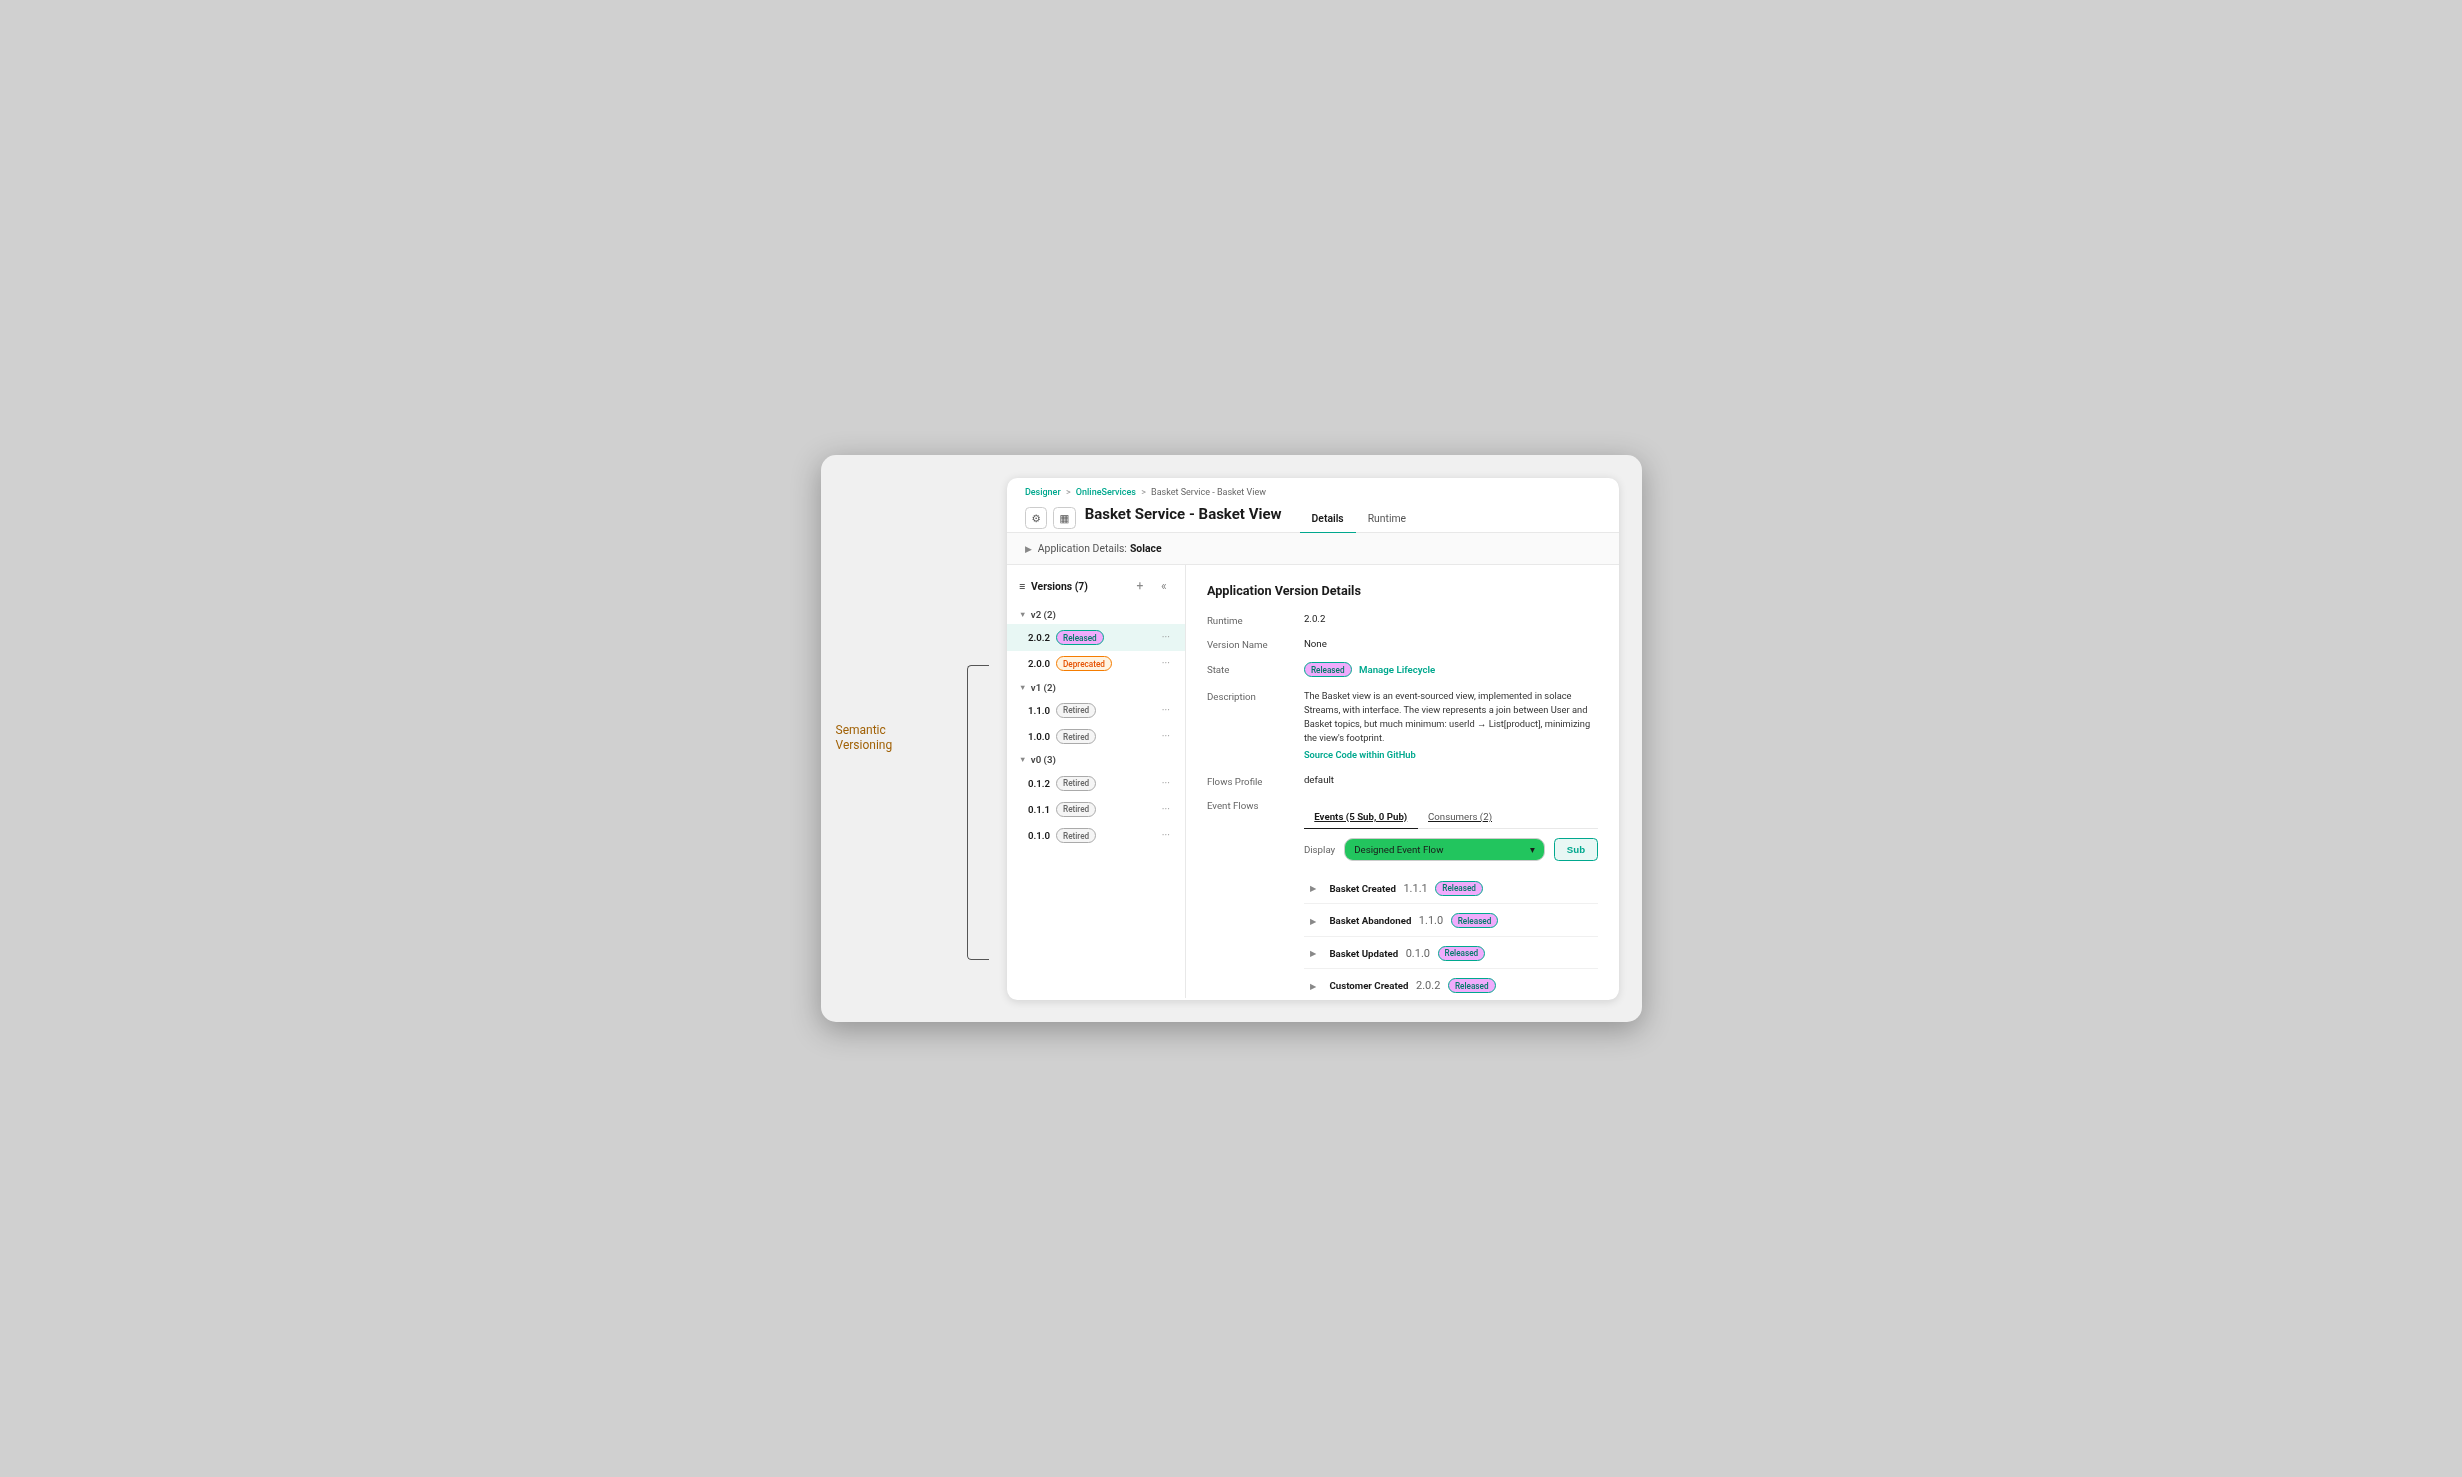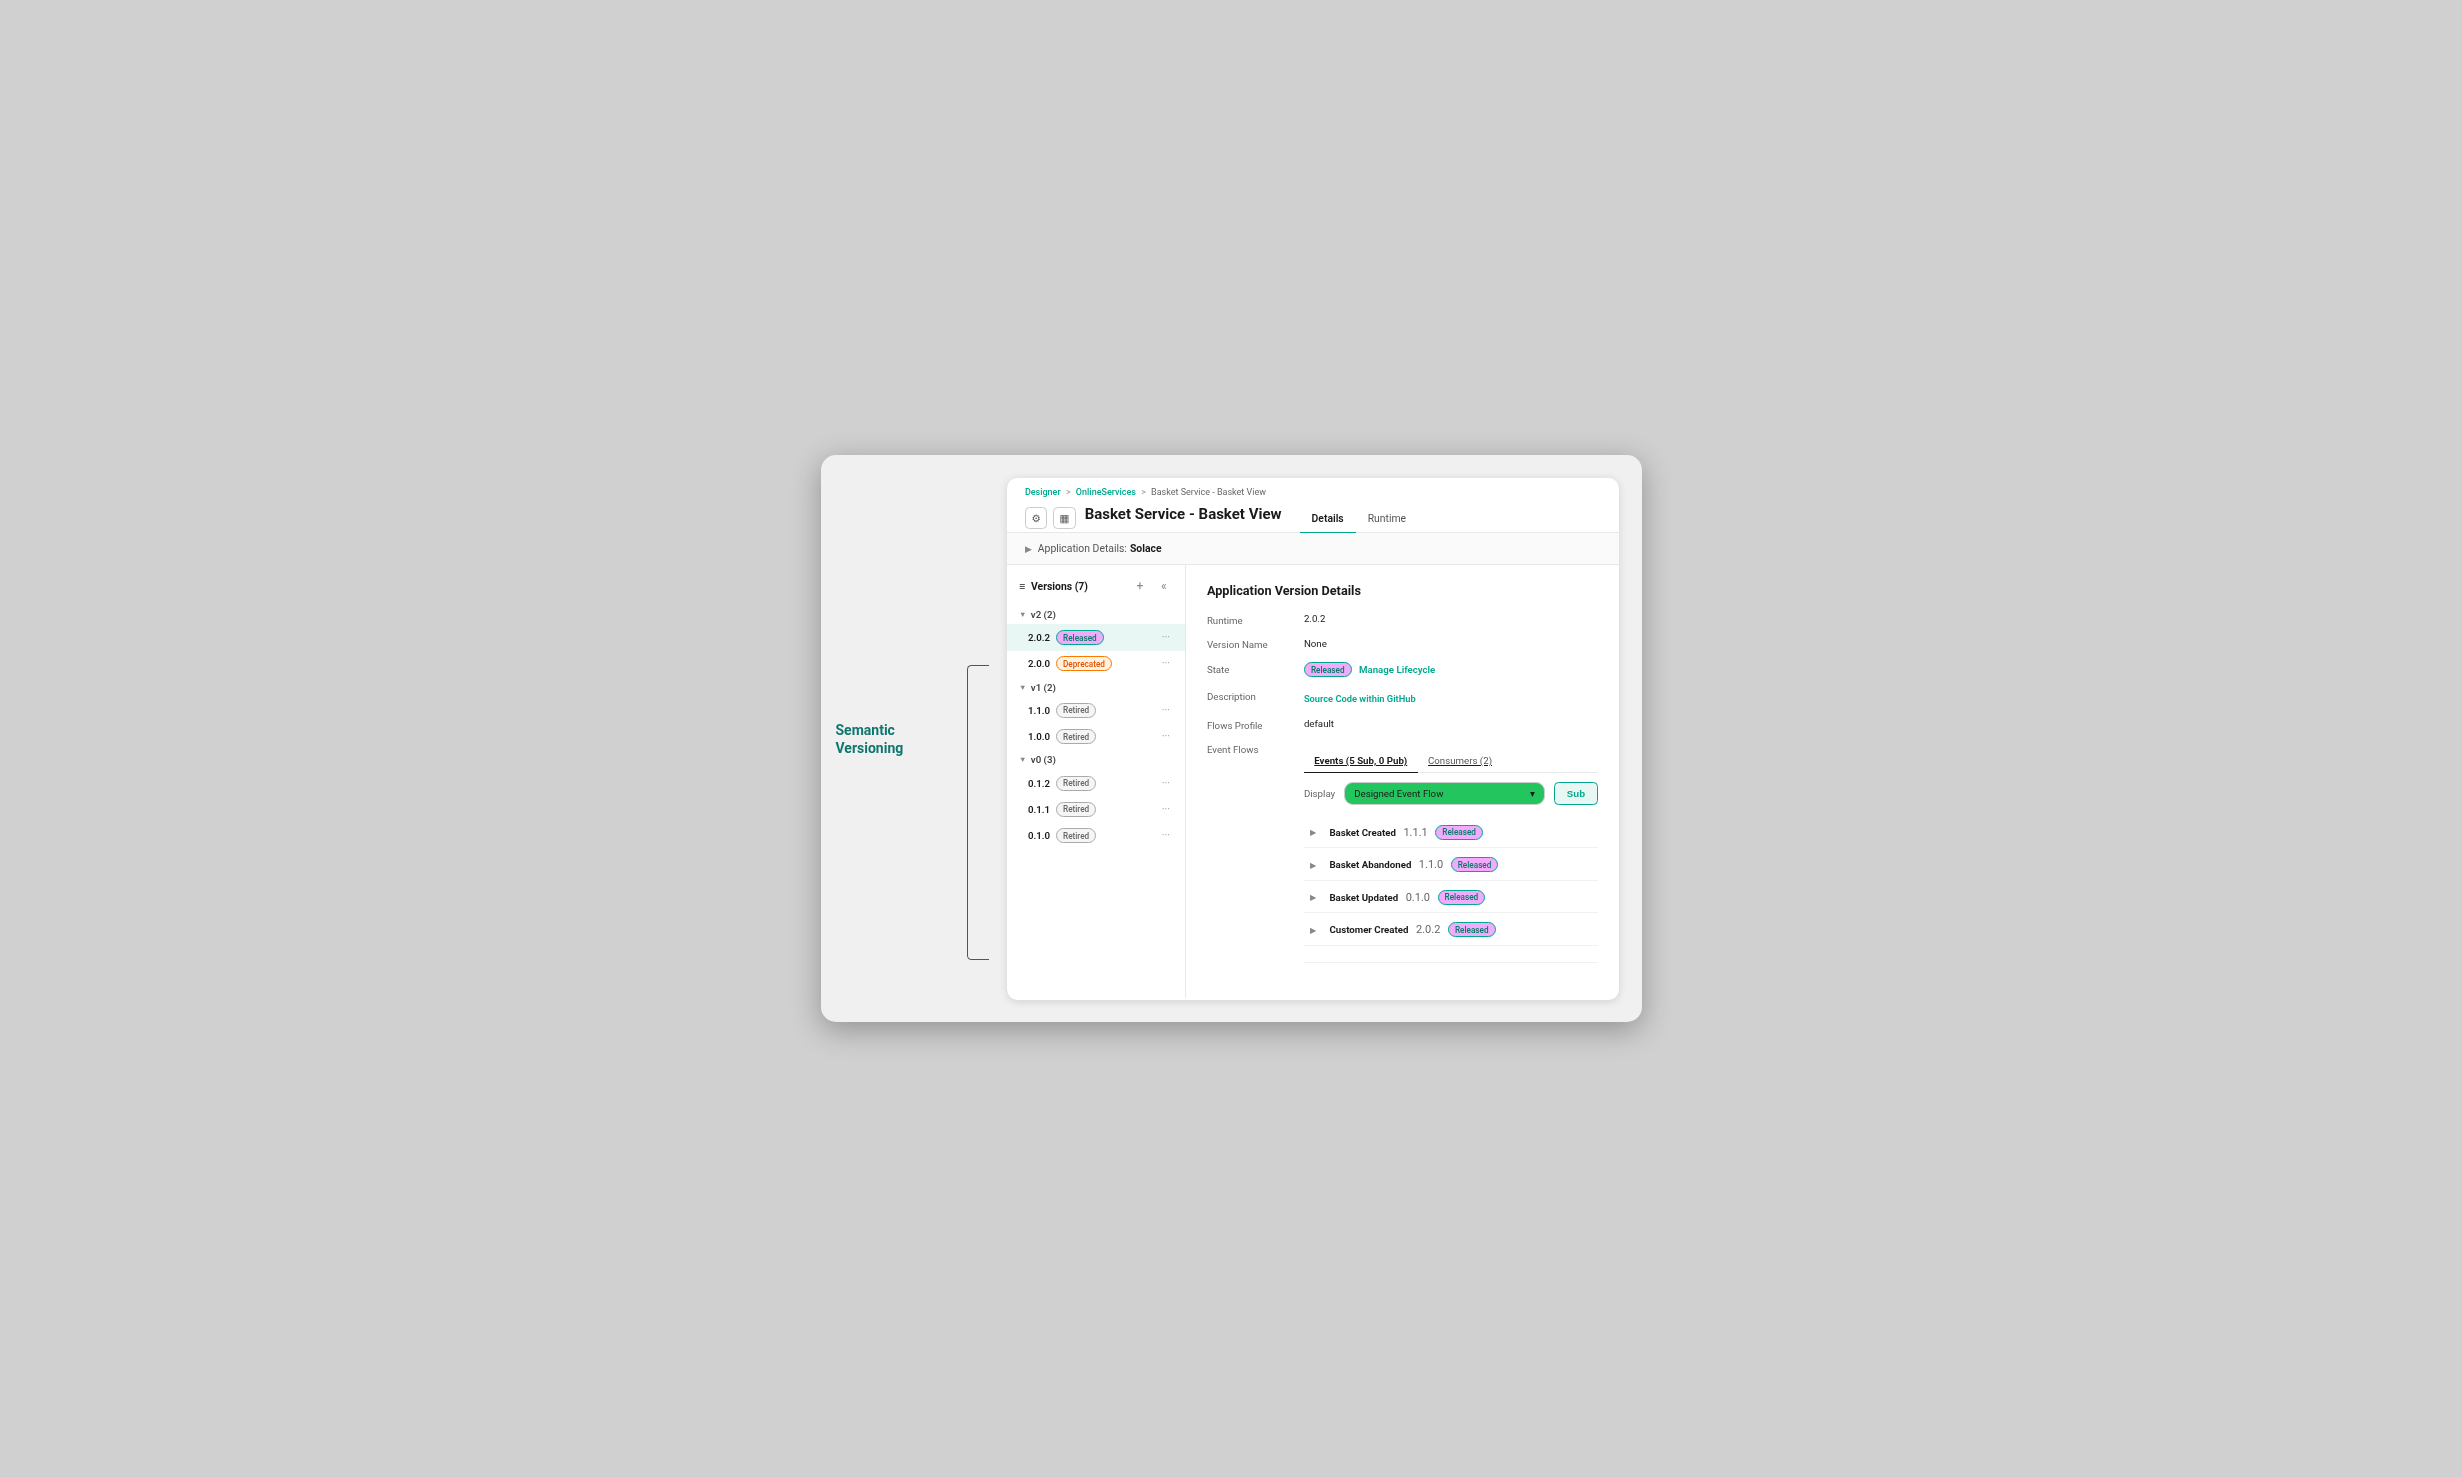--- a/index.html
+++ b/index.html
@@ -24,23 +24,23 @@
       display: flex;
       gap: 22.4px;
       align-items: flex-start;
     }
 
     .annotation {
       position: absolute;
       left: 15px;
       top: 50%;
       transform: translateY(-50%);
-      font-size: 14px;
-      font-weight: 700;
-      color: #0f766e;
+      font-size: 12px;
+      font-weight: 400;
+      color: #a16207;
       line-height: 1.3;
       text-align: left;
       width: 119px;
     }
 
     .bracket-left {
       position: absolute;
       left: 146px;
       top: 37%;
       width: 22.4px;
@@ -542,20 +542,21 @@
             <span class="state-row">
               <span class="badge badge-released">Released</span>
               <span class="manage-lifecycle-link">Manage Lifecycle</span>
             </span>
           </div>
         </div>
 
         <div class="detail-row">
           <div class="detail-label">Description</div>
           <div class="detail-value description">
+            <span>The Basket view is an event-sourced view, implemented in solace Streams, with interface. The view represents a join between User and Basket topics, but much minimum: userId → List[product], minimizing the view's footprint.</span>
             <a class="source-code-link">Source Code within GitHub</a>
           </div>
         </div>
 
         <div class="detail-row">
           <div class="detail-label">Flows Profile</div>
           <div class="detail-value">default</div>
         </div>
 
         <div class="detail-row">

